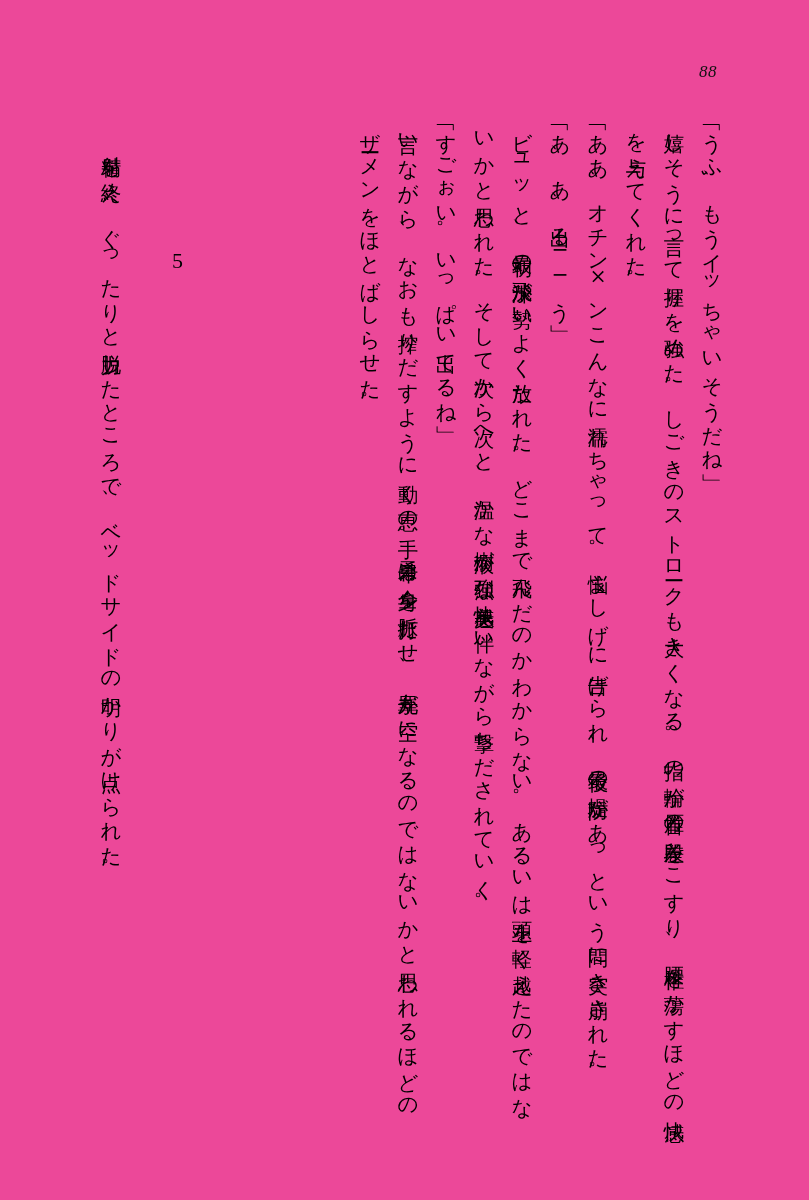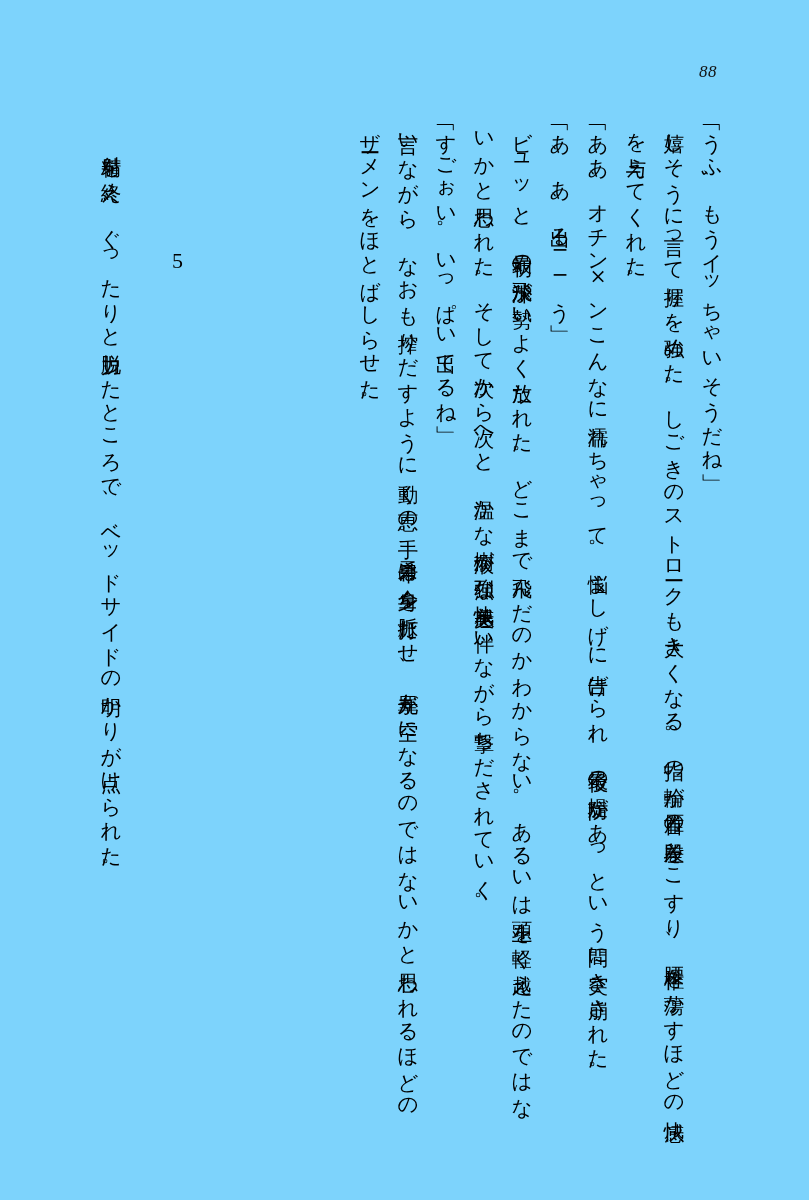--- a/index.html
+++ b/index.html
@@ -4,21 +4,21 @@
 <style>
   html, body {
     margin: 0;
     padding: 0;
     background: #ffffff;
   }
   .page {
     position: relative;
     width: 809px;
     height: 1200px;
-    background: #7dd3fc;
+    background: #ec4899;
     overflow: hidden;
     font-family: "Liberation Serif", "DejaVu Serif", serif;
     color: #000000;
   }
   .page-number {
     position: absolute;
     top: 62px;
     right: 92px;
     font-family: "Liberation Serif", "DejaVu Serif", serif;
     font-style: italic;

